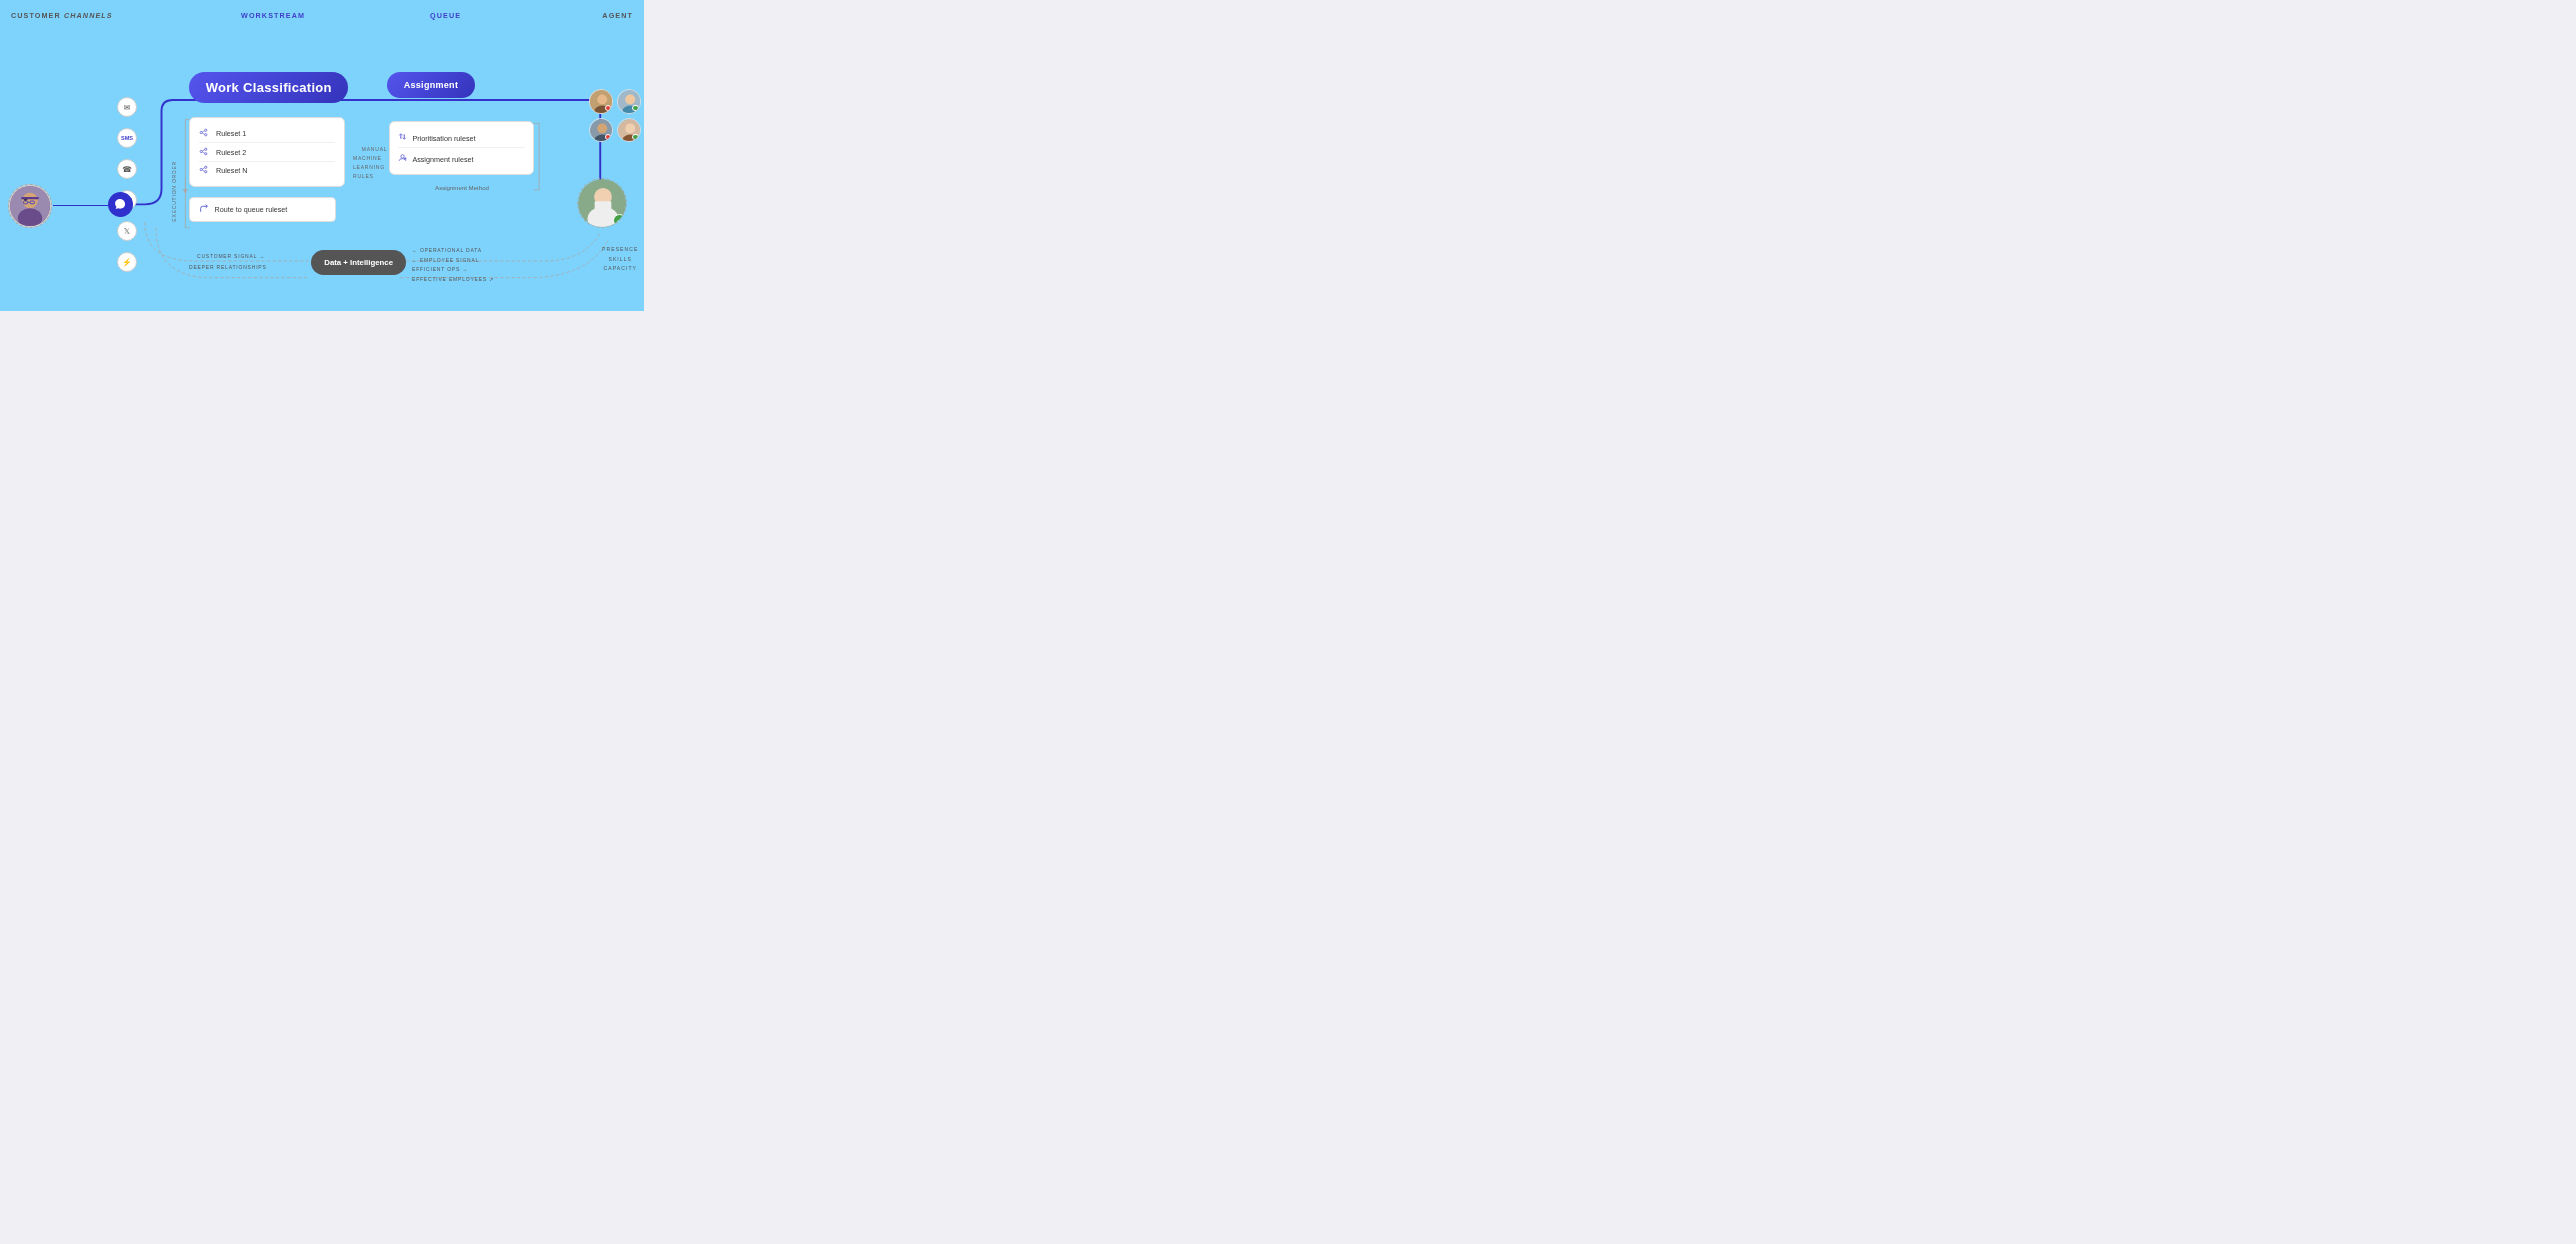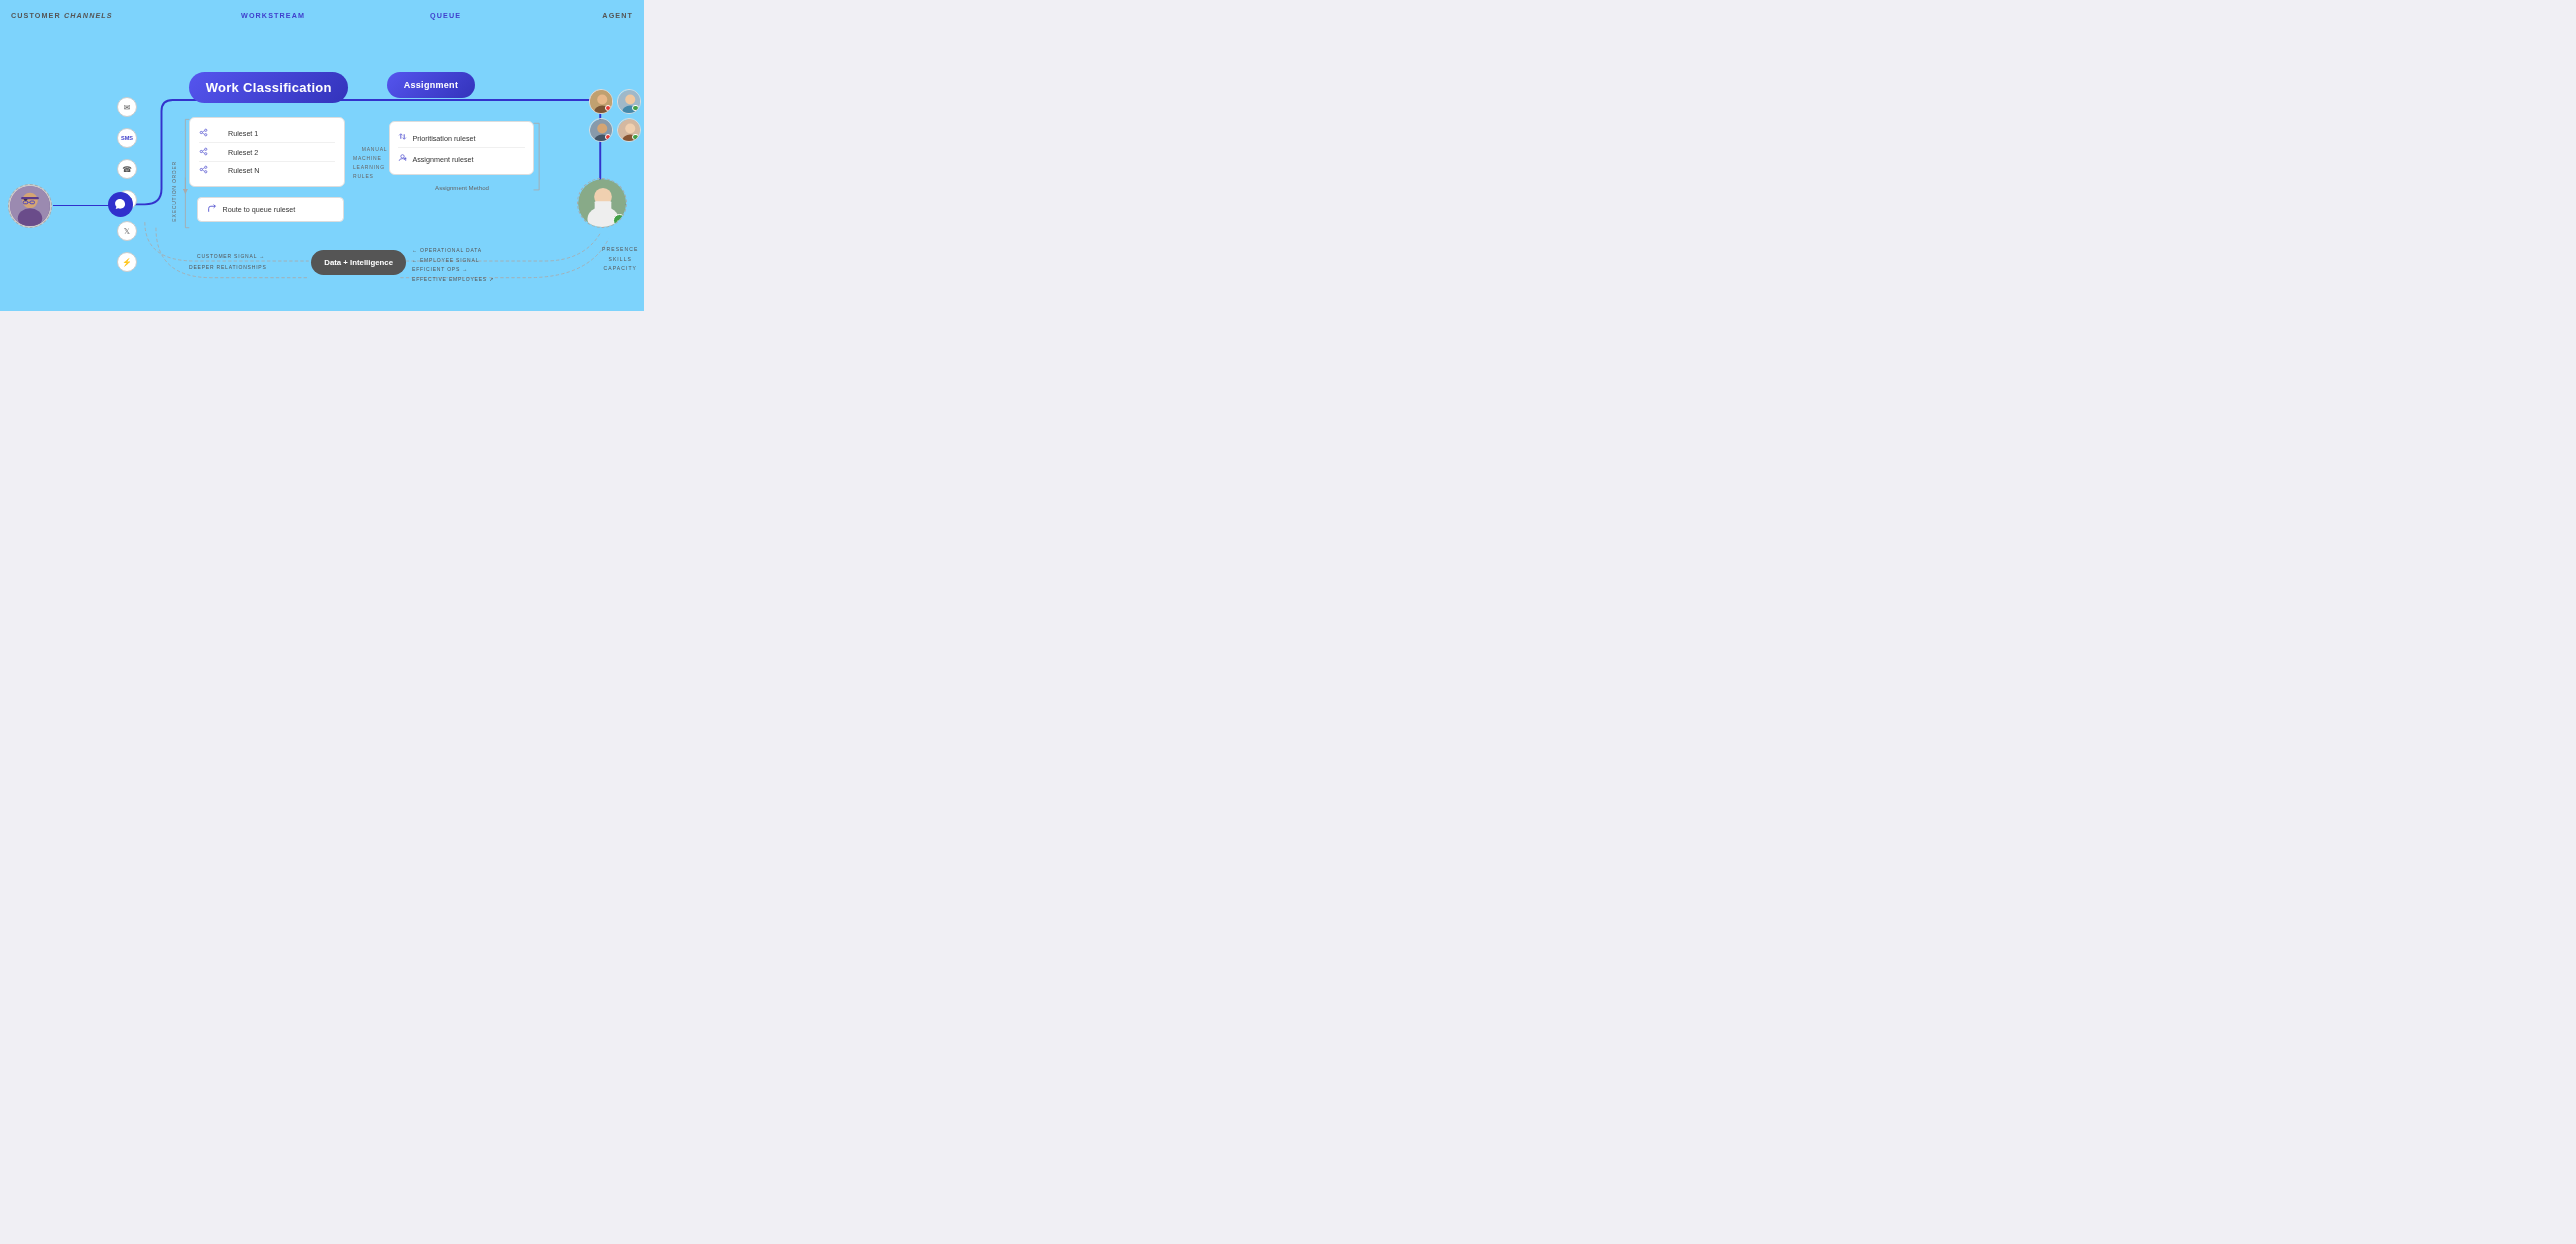--- a/index.html
+++ b/index.html
@@ -164,21 +164,21 @@
       left: 189px;
       width: 156px;
       background: white;
       border-radius: 5.6px;
       border: 0.8px solid #ddd;
       padding: 6.7px 9px;
     }
     .ruleset-item {
       display: flex;
       align-items: center;
-      gap: 20px;
+      gap: 8px;
       padding: 3.3px 0;
       font-size: 7.2px;
       color: #333;
       border-bottom: 0.6px solid #f0f0f0;
     }
     .ruleset-item:last-child { border-bottom: none; }
     .ruleset-icon {
       color: #4444cc;
       font-size: 7.8px;
     }
@@ -205,21 +205,21 @@
       letter-spacing: 0.8px;
       color: #666;
       text-transform: uppercase;
       line-height: 1.8;
     }
 
     
     .route-queue {
       position: absolute;
       top: 197px;
-      left: 197px;
+      left: 189px;
       width: 147px;
       background: white;
       border-radius: 4.4px;
       border: 0.8px solid #ddd;
       padding: 5.6px 9px;
       display: flex;
       align-items: center;
       gap: 5.6px;
       font-size: 7.2px;
       color: #333;

